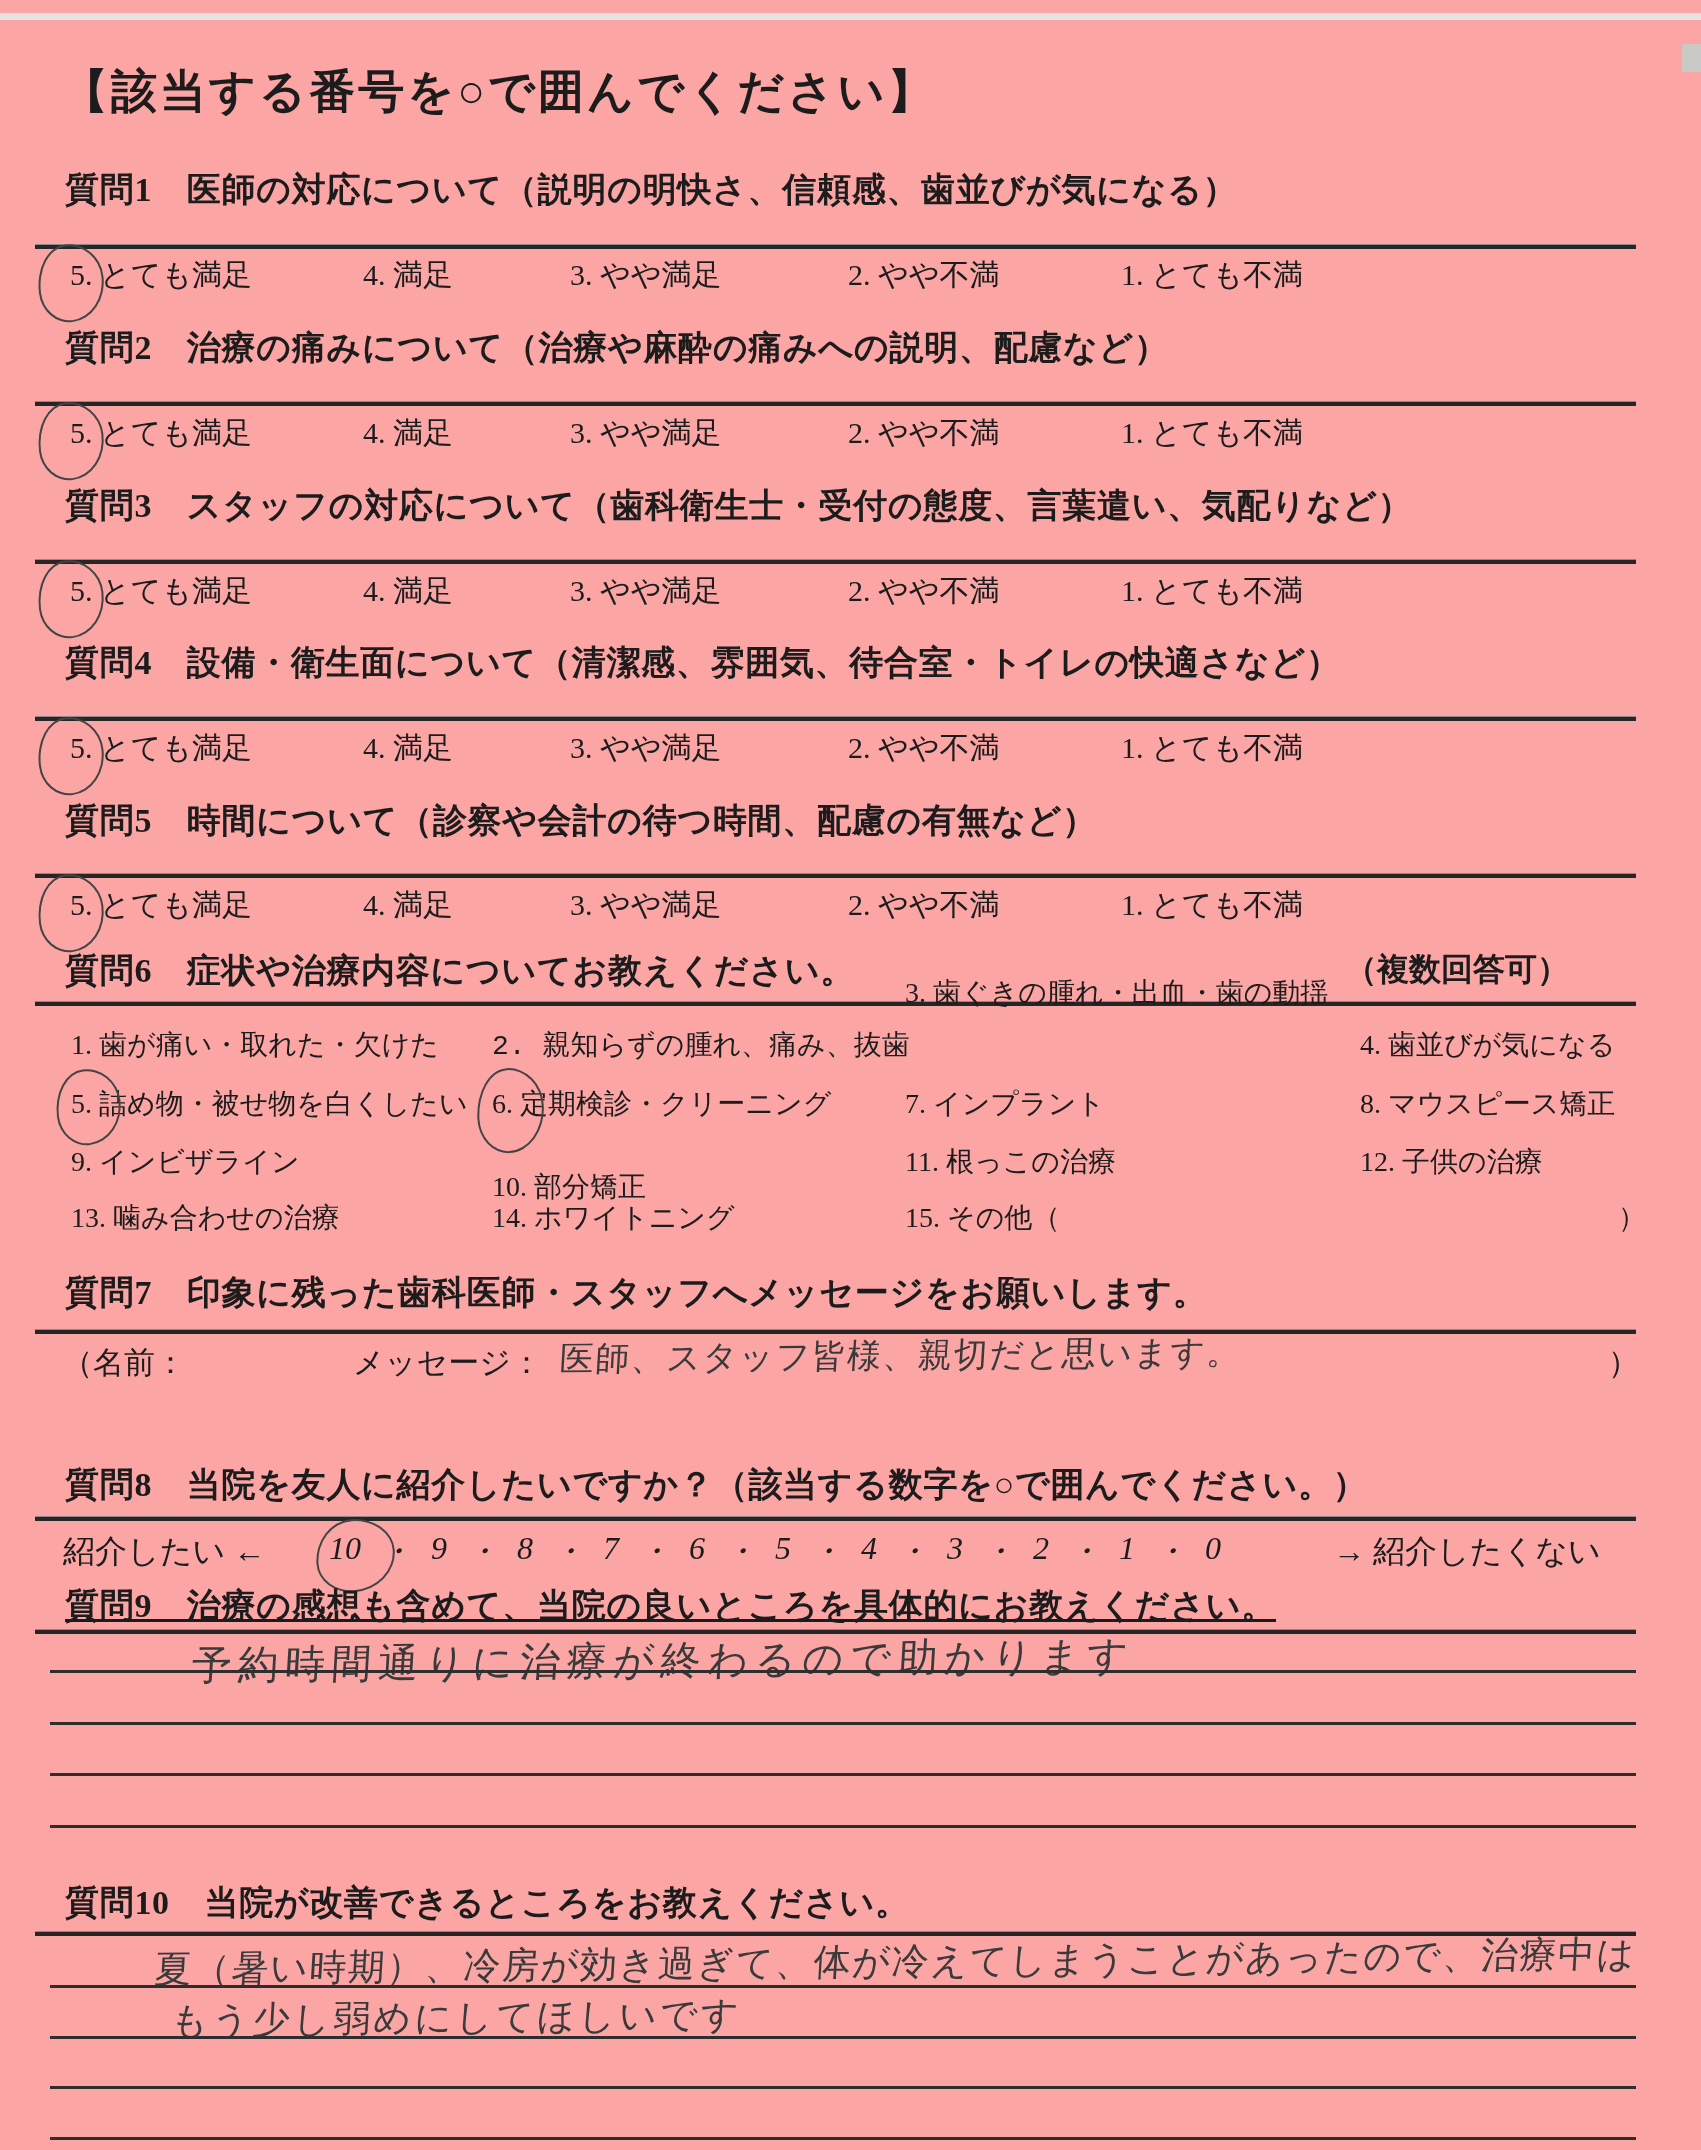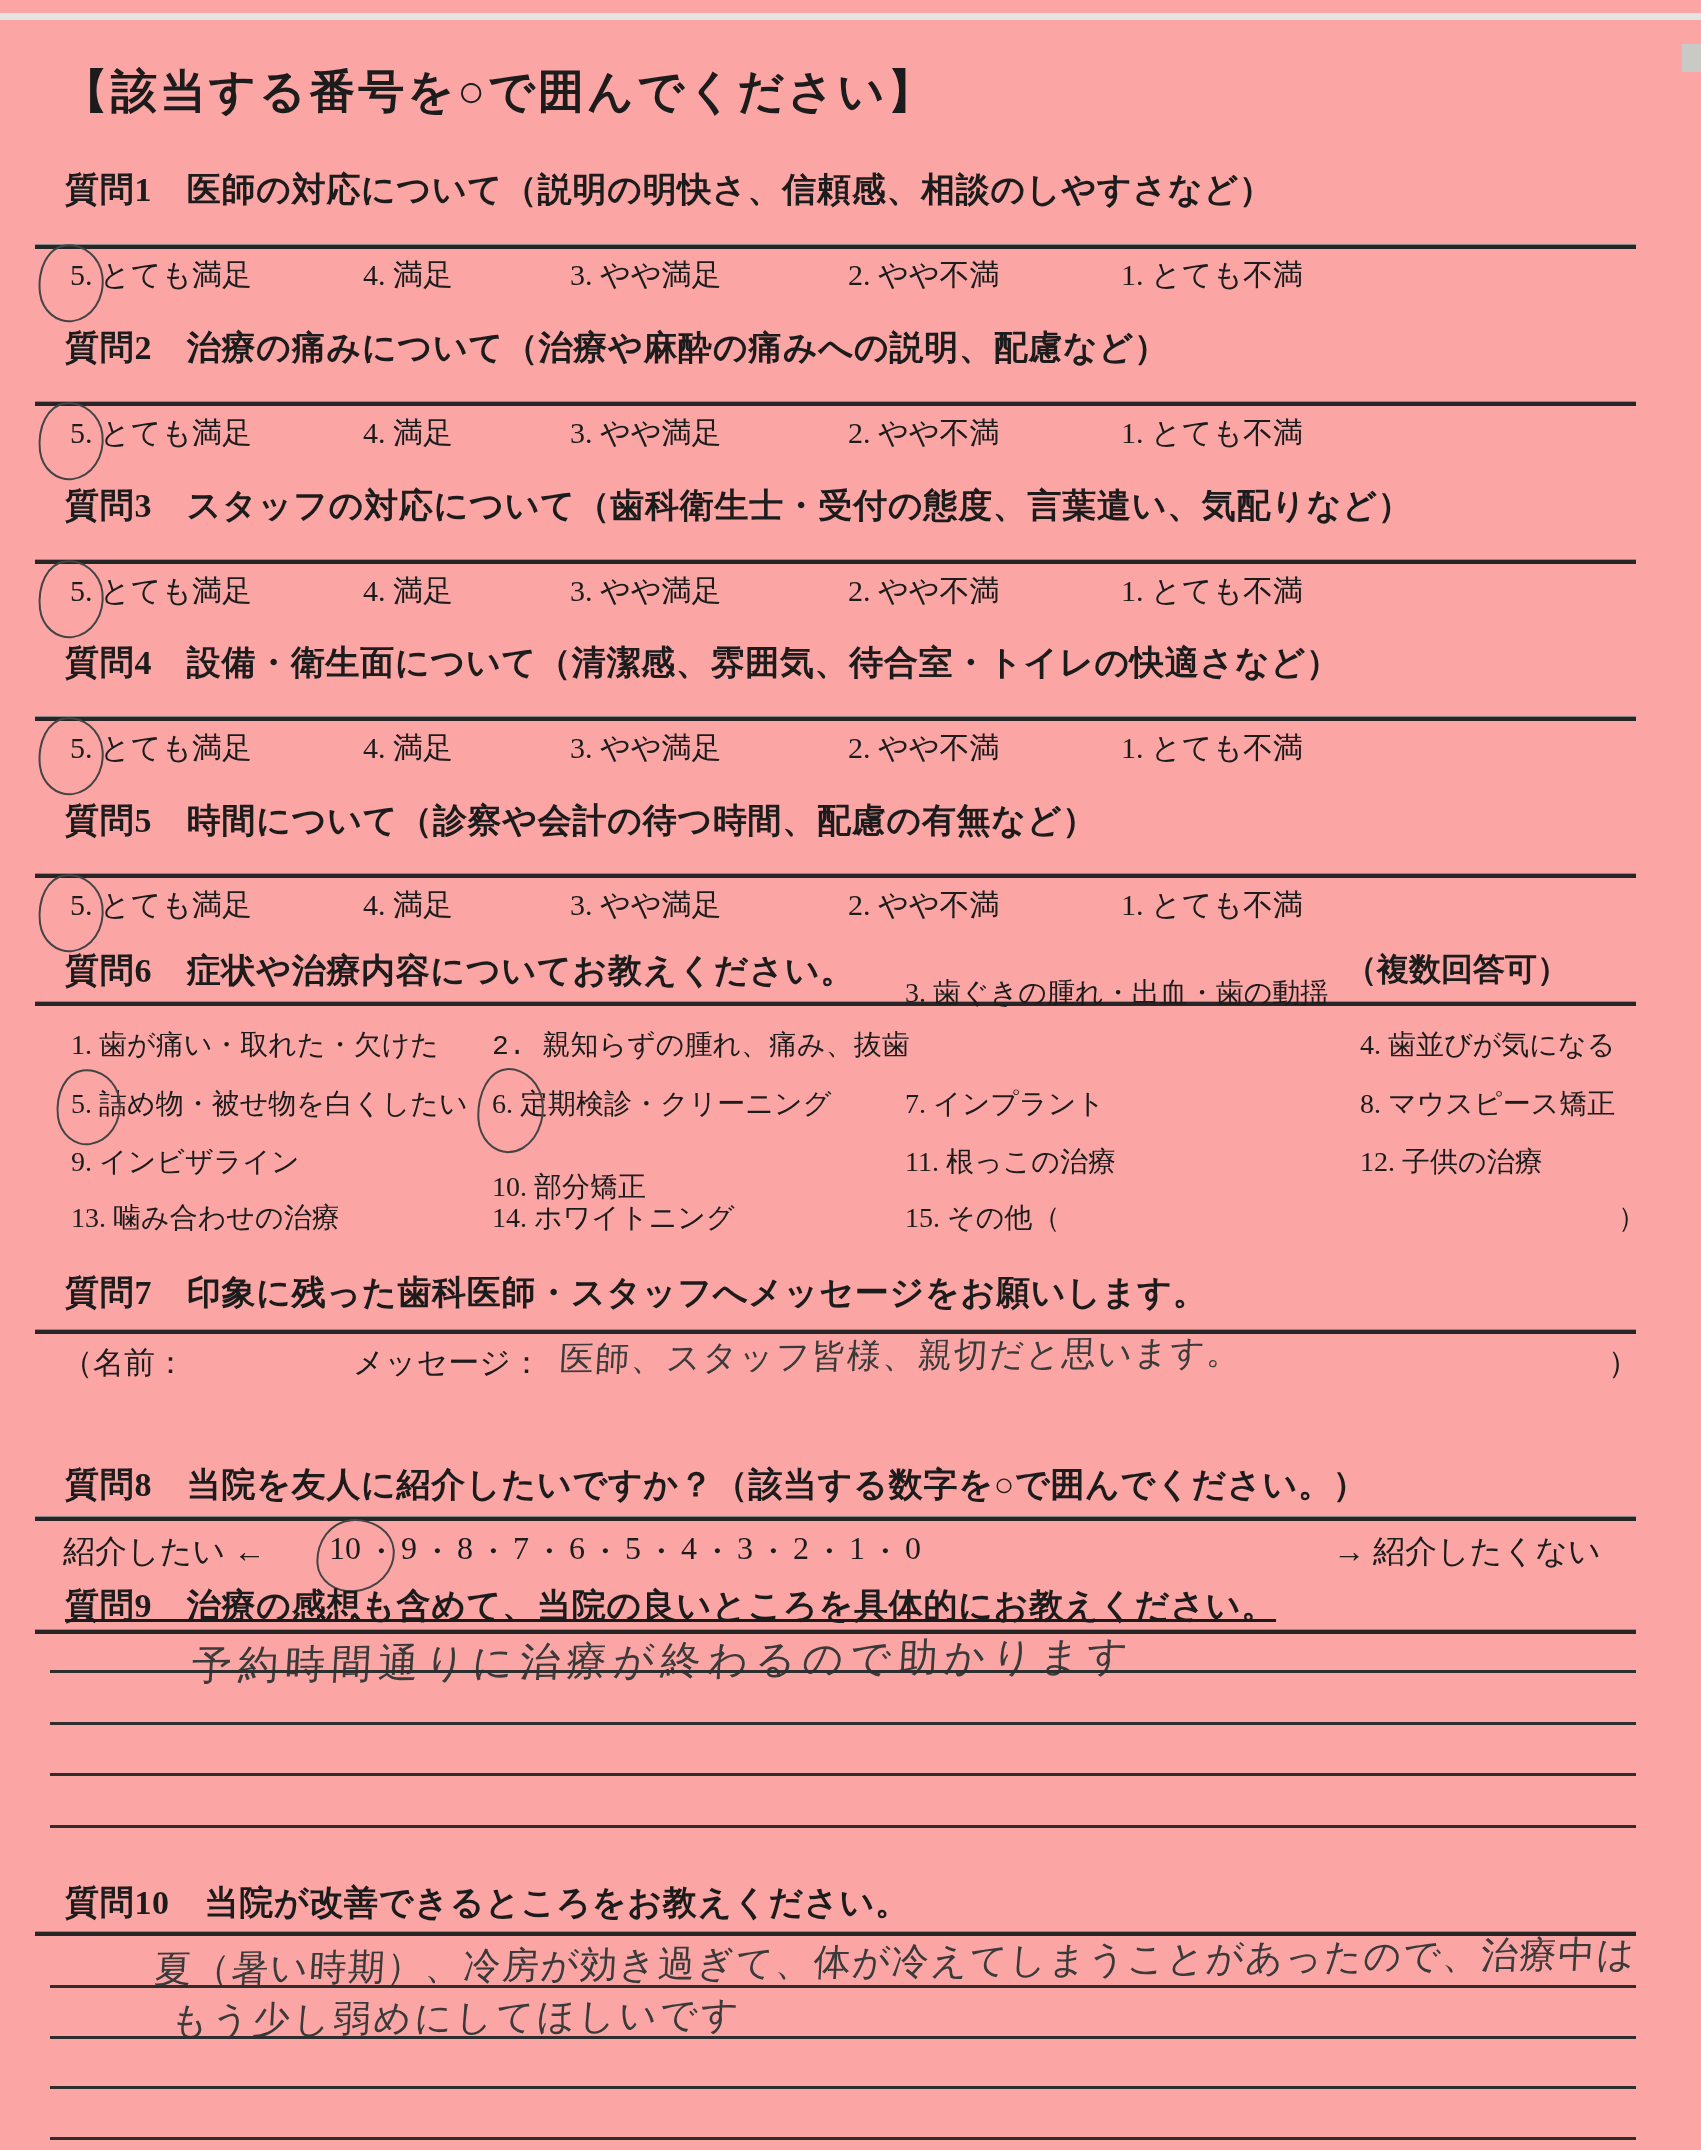--- a/index.html
+++ b/index.html
@@ -23,21 +23,21 @@
   }
   .q-note{
     position:absolute;font-size:32px;font-weight:600;white-space:nowrap;
   }
   .hrule{position:absolute;left:35px;width:1601px;height:3.7px;background:#262626;border-top:0.7px solid #8a8a8a;}
   .aline{position:absolute;left:50px;width:1586px;height:3px;background:#2e2e2e;}
   .opt-row{position:absolute;left:0;top:0;width:100%;height:47px;}
   .opt{position:absolute;font-size:30px;white-space:nowrap;}
   .q6-item{position:absolute;font-size:28px;white-space:nowrap;}
   .inline-label{position:absolute;font-size:31px;white-space:nowrap;}
-  .nps-row{position:absolute;display:flex;align-items:flex-start;gap:4px;font-size:32px;}
+  .nps-row{position:absolute;display:flex;align-items:flex-start;gap:19px;font-size:32px;font-style:italic;}
   .nps-num{white-space:nowrap;}
   .nps-sep{white-space:nowrap;color:#1c1c1c;}
   .handwriting{
     position:absolute;
     font-family:"DejaVu Sans","Liberation Sans",sans-serif;
     color:#3a3a3a;white-space:nowrap;
     transform:skewX(-4deg) rotate(-0.6deg);
   }
   .hand-circle{
     position:absolute;
@@ -51,21 +51,21 @@
 <body>
 
 <div class="page">
 
   <div class="scan-top-band"></div>
   <div class="scan-edge-mark"></div>
 
   <div class="doc-title">【該当する番号を○で囲んでください】</div>
 
   <section>
-    <div class="q-heading" style="top:167px;">質問1　医師の対応について（説明の明快さ、信頼感、相談のしやすさなど）</div>
+    <div class="q-heading" style="top:167px;">質問1　医師の対応について（説明の明快さ、信頼感、歯並びが気になる）</div>
     <div class="hrule" style="top:244px;"></div>
     <div class="opt-row" style="top:255px;">
       <span class="opt" style="left:70px;">5. とても満足</span>
       <span class="opt" style="left:363px;">4. 満足</span>
       <span class="opt" style="left:570px;">3. やや満足</span>
       <span class="opt" style="left:848px;">2. やや不満</span>
       <span class="opt" style="left:1121px;">1. とても不満</span>
     </div>
     <div class="hand-circle" style="left:38px;top:244px;width:62px;height:74px;"></div>
   </section>

